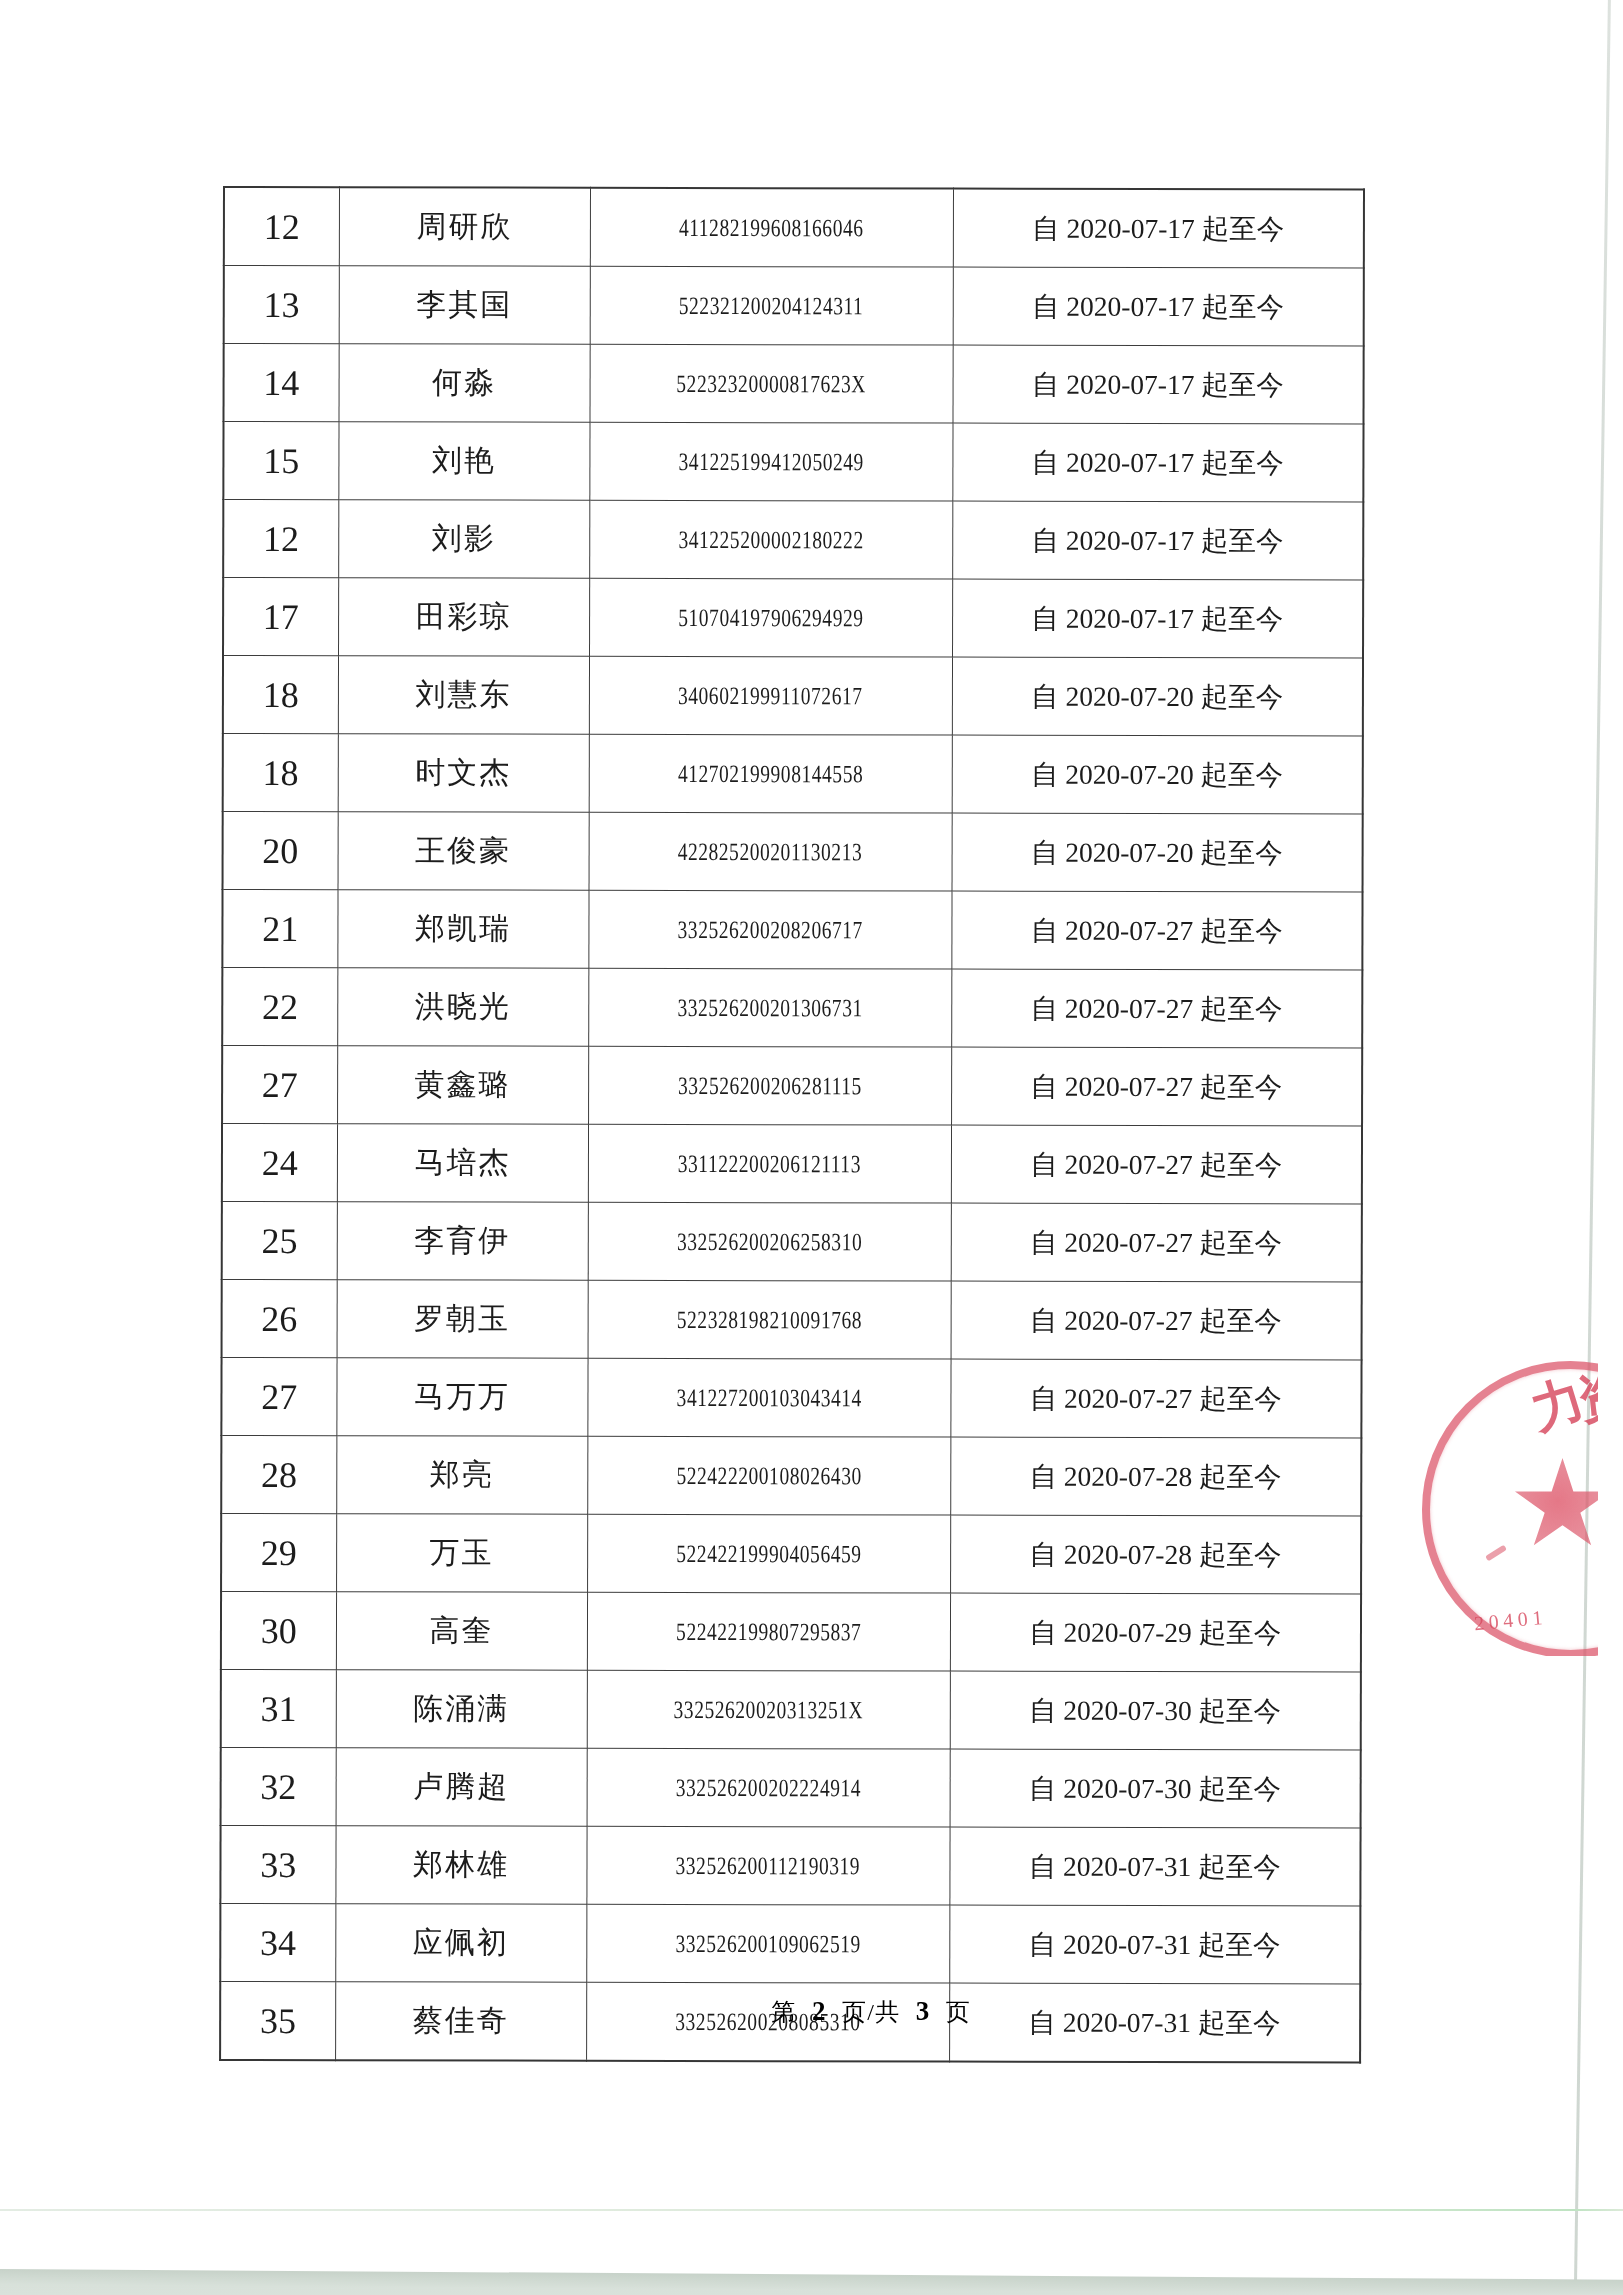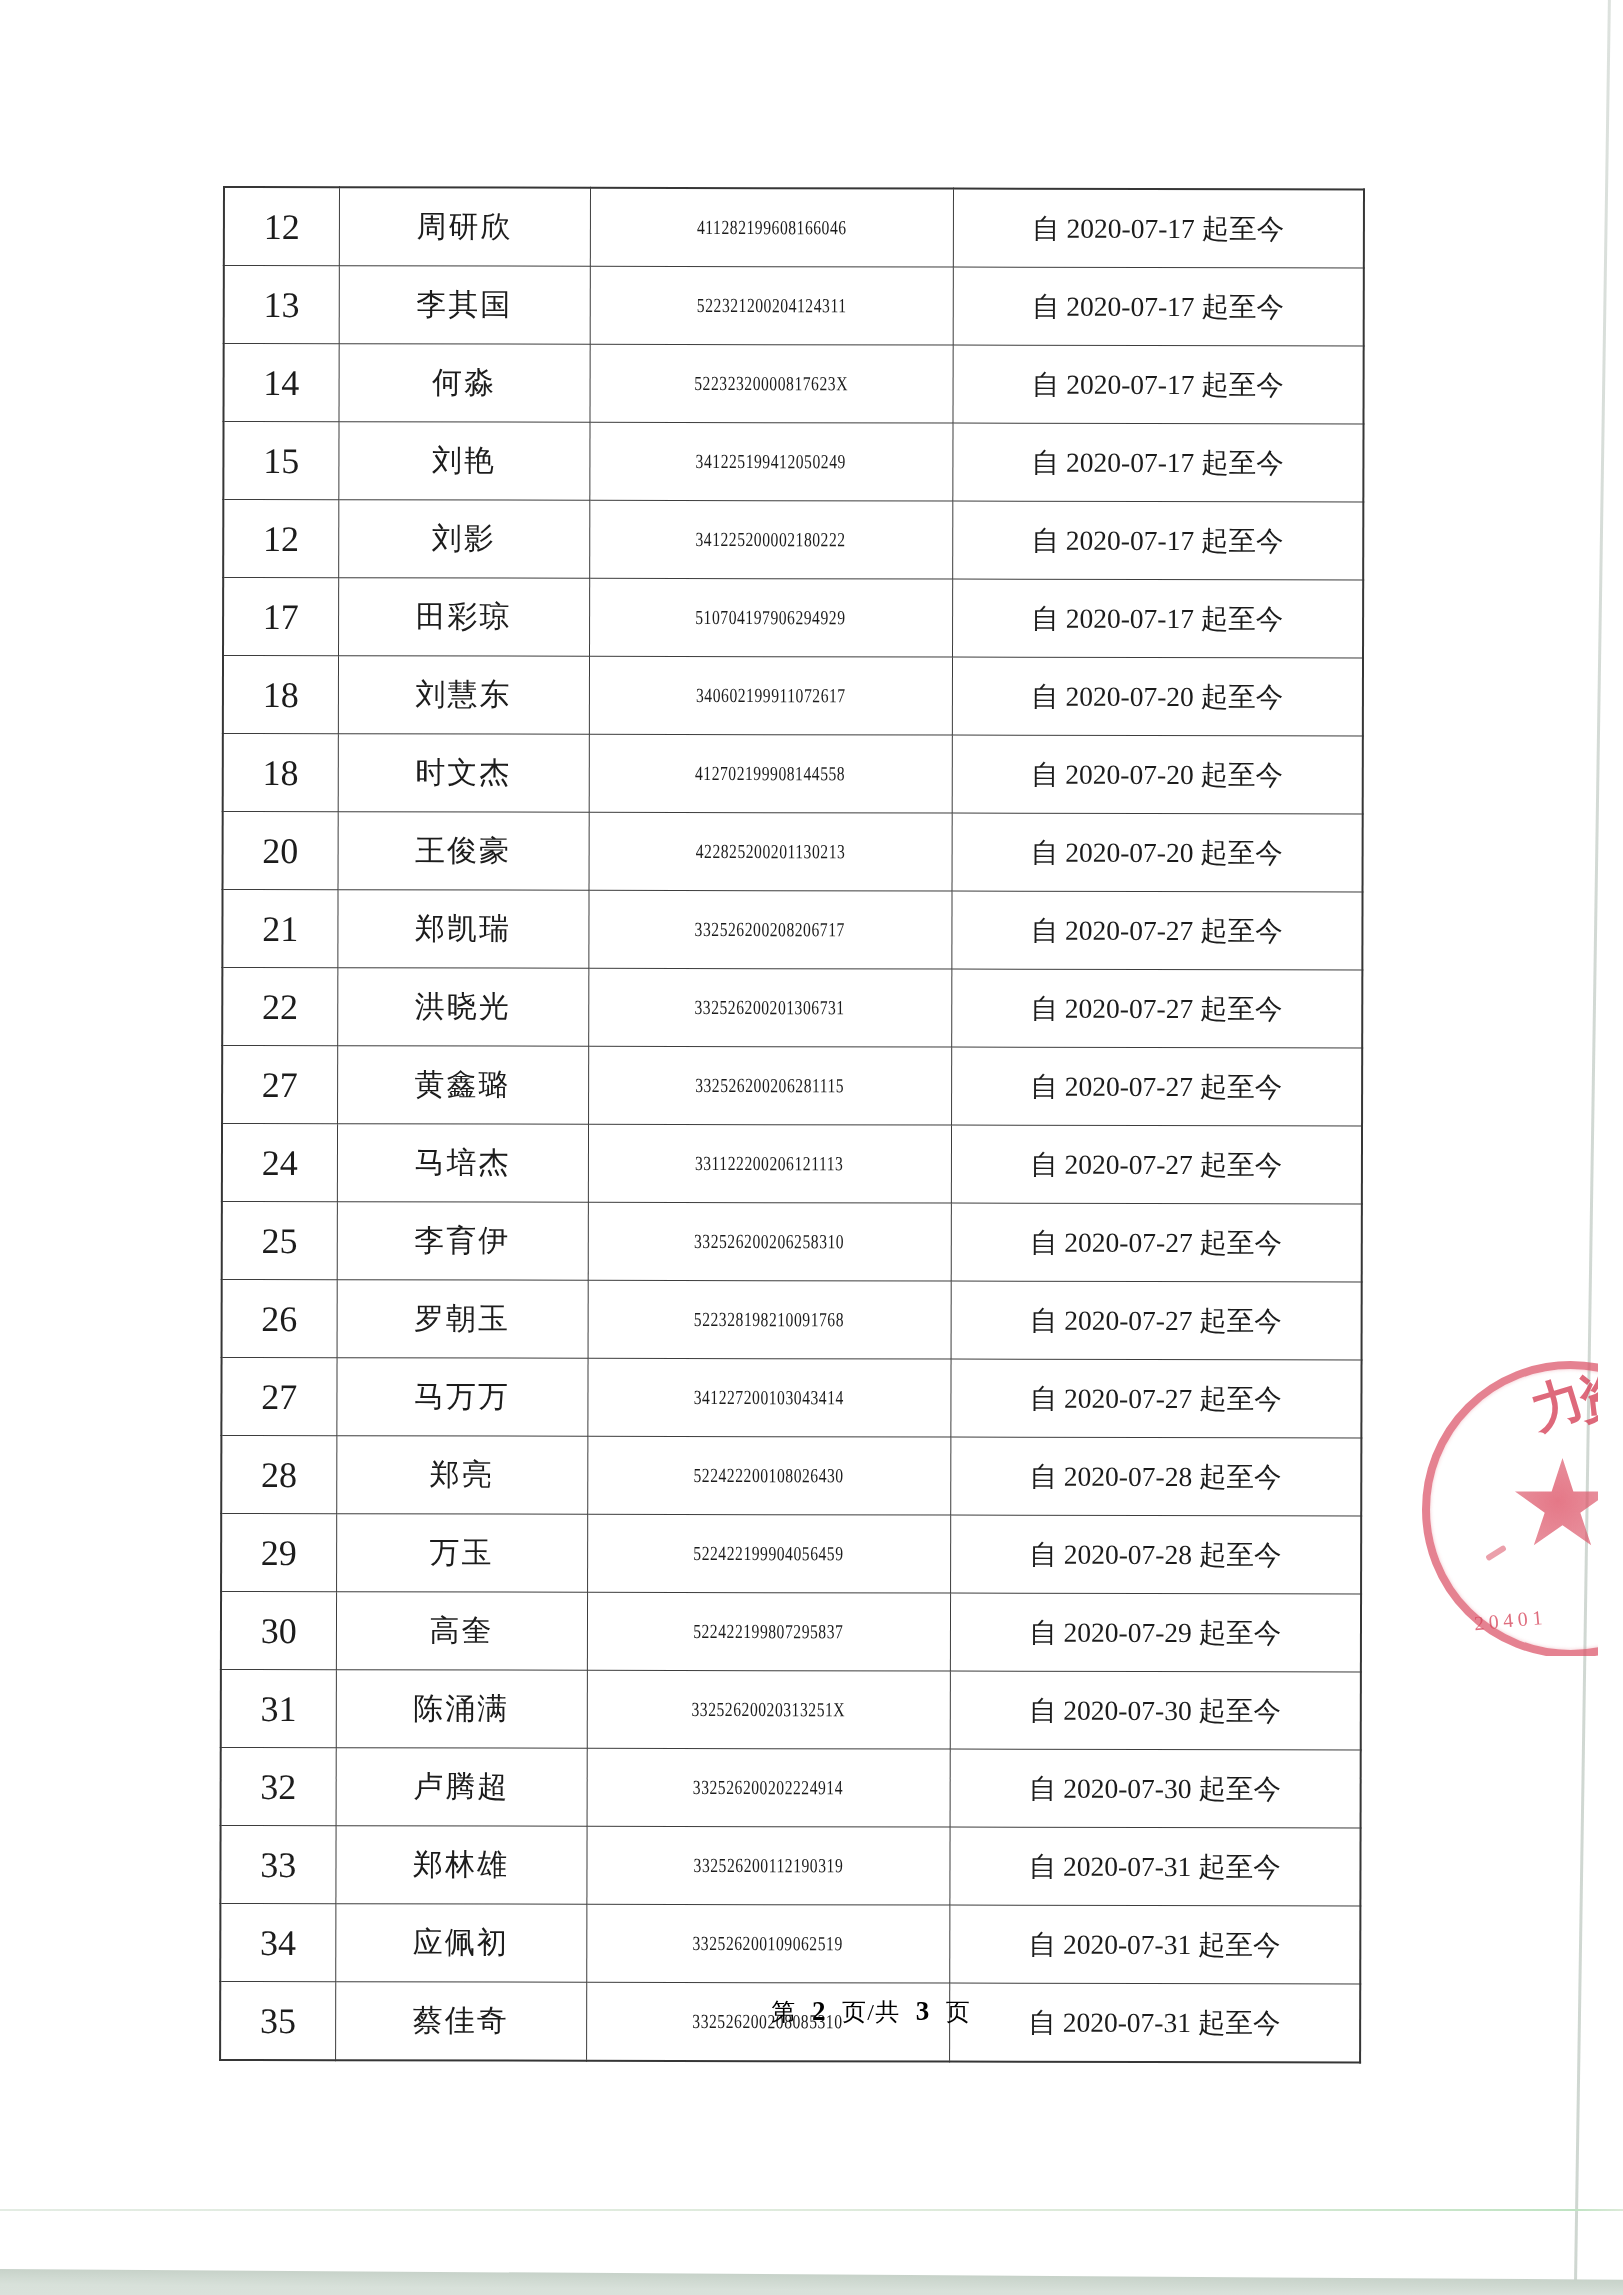--- a/index.html
+++ b/index.html
@@ -68,21 +68,21 @@
   table.roster{border:2px solid #363636;}
   table.roster td{
     border:1.3px solid #3d3d3d;
     height:77px;
     text-align:center;vertical-align:middle;
     padding:0;overflow:hidden;white-space:nowrap;
     color:#1c1c1c;
   }
   td.c-no{font-size:36px;}
   td.c-name{font-size:30px;letter-spacing:2px;margin-top:44px;}
-  td.c-id{font-size:20px;}
+  td.c-id{font-size:25px;}
   td.c-id .idnum{display:inline-block;transform:scaleX(0.78);letter-spacing:0.7px;}
   td.c-date{font-size:27.5px;border-radius:15px;}
 
   
   .footer{
     position:absolute;left:578px;top:1996px;width:393px;
     text-align:right;font-size:24px;color:#000000;letter-spacing:1.3px;
   }
   .footer .num{font-weight:bold;font-size:27px;margin:0 7.9px;}
 </style>

